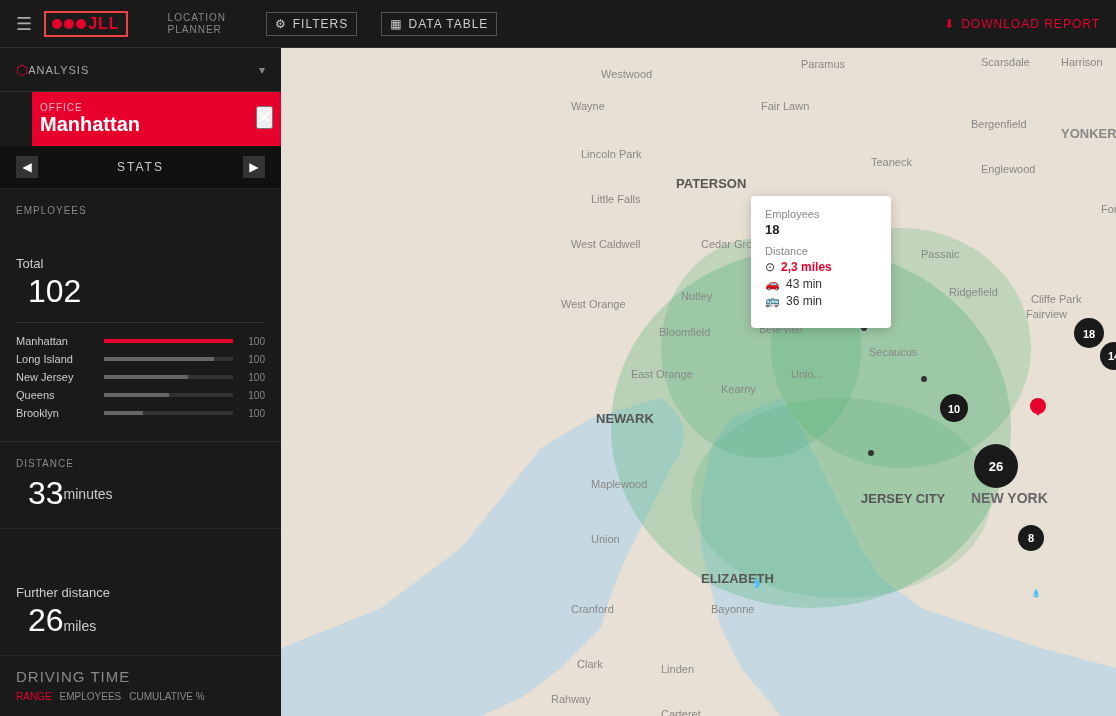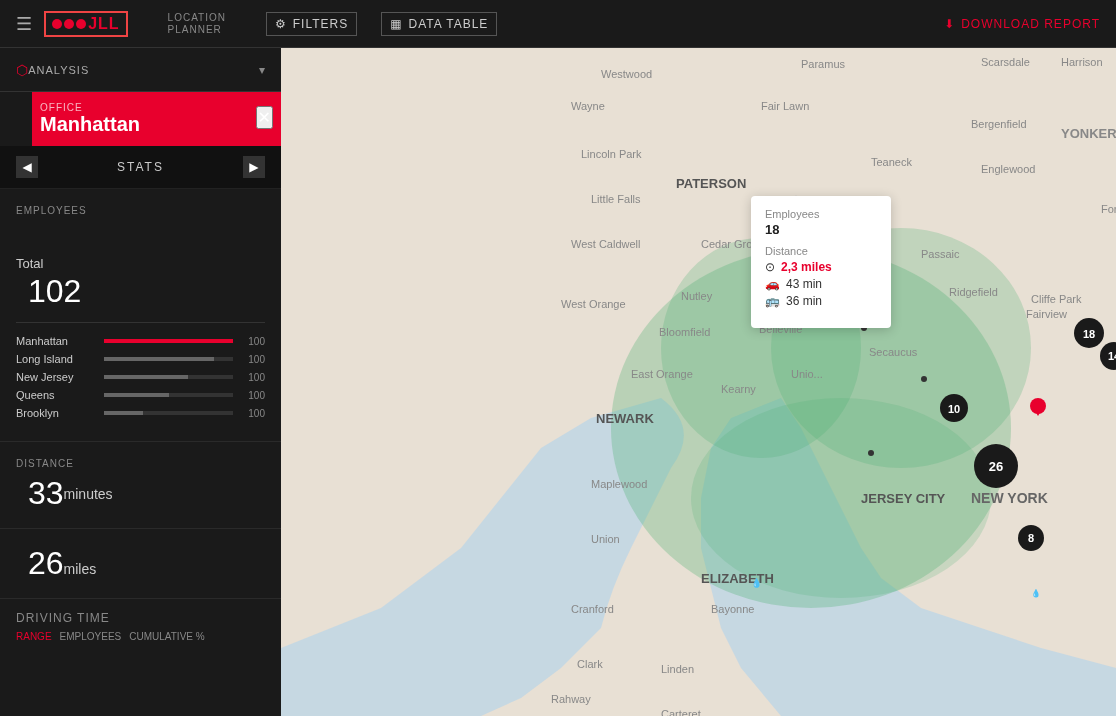--- a/index.html
+++ b/index.html
@@ -134,21 +134,21 @@
     .tooltip-section { margin-bottom: 8px; }
     .tooltip-label { color: #888; font-size: 11px; margin-bottom: 2px; }
     .tooltip-value { color: #222; font-size: 13px; font-weight: bold; }
     .tooltip-row { display: flex; align-items: center; gap: 6px; color: #333; font-size: 12px; margin: 3px 0; }
     .tooltip-highlight { color: #e8002d; font-weight: bold; }
 
     
     .bottom-section {
       padding: 12px 16px 0;
     }
-    .bottom-label { color: #888; font-size: 12px; text-transform: uppercase; letter-spacing: 1px; margin-bottom: 6px; }
+    .bottom-label { color: #888; font-size: 15px; text-transform: uppercase; letter-spacing: 1px; margin-bottom: 6px; }
     .bottom-cols { display: flex; gap: 8px; color: #888; font-size: 10px; text-transform: uppercase; }
   </style>
 </head>
 <body>
 
 <div class="topbar">
   <div class="topbar-left">
     <span class="hamburger-icon">☰</span>
     <div class="jll-logo">
       <div class="jll-logo-circles">
@@ -251,20 +251,21 @@
 
     <div class="distance-section">
       <div class="section-label">DISTANCE</div>
       <div style="display:flex; align-items:center;">
         <span class="section-value-big">33</span>
         <span class="section-value-unit">minutes</span>
       </div>
     </div>
 
     <div class="distance-section">
+      <div class="section-value-label">Further distance</div>
       <div style="display:flex; align-items:baseline;">
         <span class="section-value-big">26</span>
         <span class="section-value-unit">miles</span>
       </div>
     </div>
 
     <div class="bottom-section">
       <div class="bottom-label">Driving time</div>
       <div class="bottom-cols" id="driving-cols">
           <span style="color: rgb(232, 0, 45);">Range</span>

